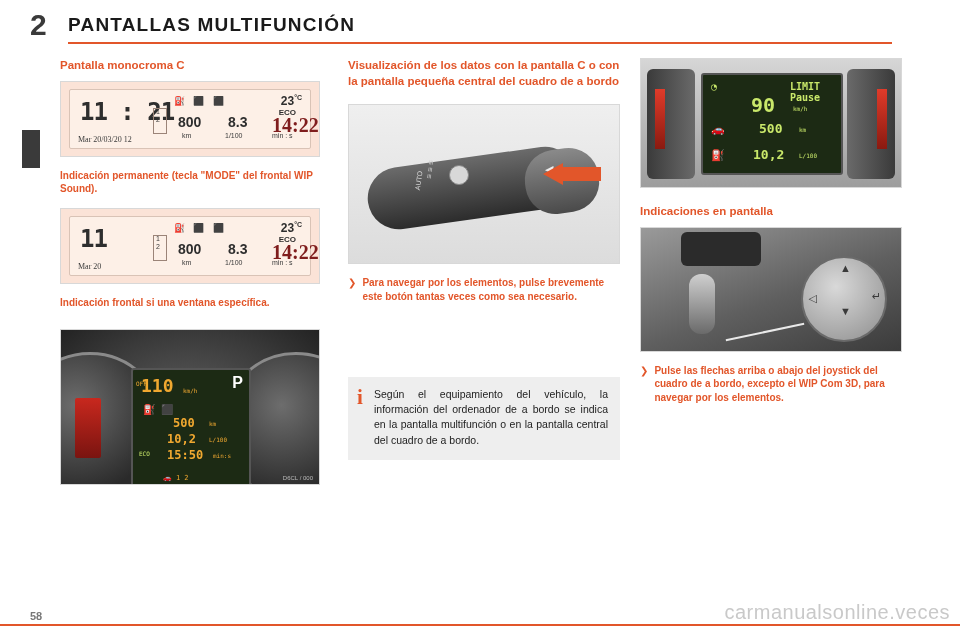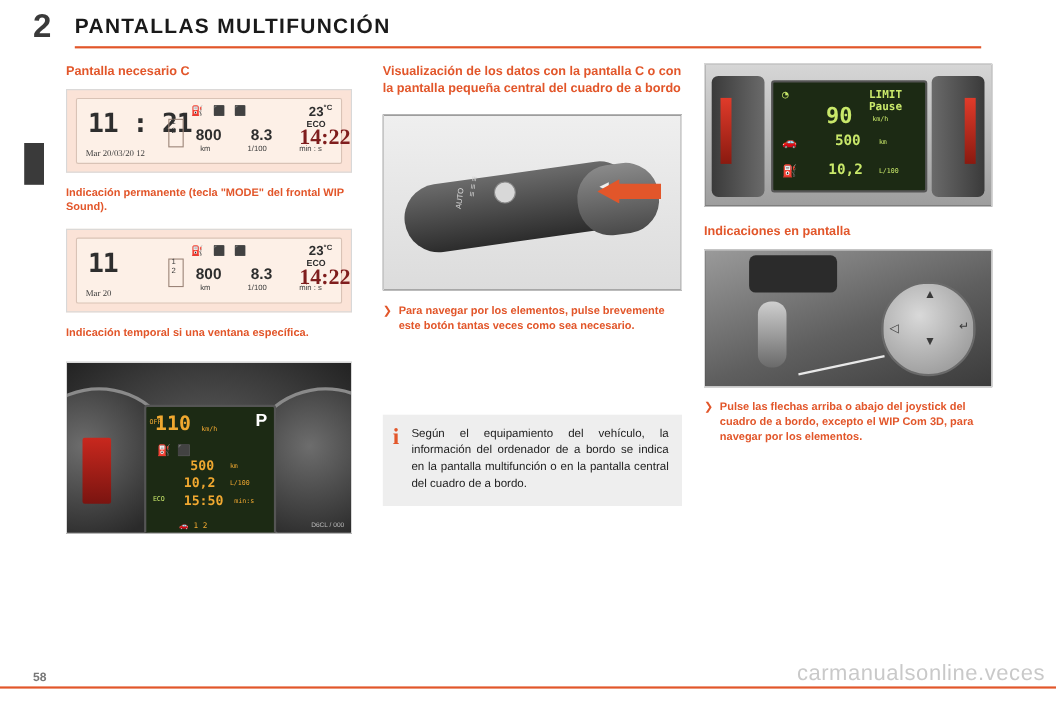--- a/index.html
+++ b/index.html
@@ -190,21 +190,21 @@
 
 <div class="page">
 
   <div class="chapter-num">2</div>
   <div class="chapter-title">PANTALLAS MULTIFUNCIÓN</div>
   <div class="header-rule"></div>
   <div class="left-tab"></div>
 
   <div class="col col1">
 
-    <h3 class="sec">Pantalla necesario C</h3>
+    <h3 class="sec">Pantalla monocroma C</h3>
 
     <div class="fig screenC">
       <div class="lcd">
         <div class="big">11 : 21</div>
         <div class="date">Mar 20/03/20 12</div>
         <div class="temp">
           <span>23</span><small>°C</small>
         </div>
         <div class="icons">⛽ ⬛ ⬛</div>
         <div class="seatbox"></div>
@@ -243,21 +243,21 @@
         <div class="num1u">km</div>
         <div class="num2">8.3</div>
         <div class="num2u">1/100</div>
         <div class="num3">14:22</div>
         <div class="num3u">min : s</div>
         <div class="eco">ECO</div>
       </div>
     </div>
 
     <div class="spacer12"></div>
-    <p class="body">Indicación temporal si una ventana específica.</p>
+    <p class="body">Indicación frontal si una ventana específica.</p>
     <div class="spacer20"></div>
 
 
     <div class="fig photo cluster2">
       <div class="cl-bg"></div>
       <div class="cl-dial" style="left:-46px; top:22px; width:150px; height:150px;"></div>
       <div class="cl-dial" style="right:-52px; top:22px; width:150px; height:150px;"></div>
       <div style="position:absolute; left:14px; top:68px; width:26px; height:60px; background:linear-gradient(180deg,#c8281e,#7a1410); border-radius:2px;"></div>
       <div class="cl-screen" style="left:70px; top:38px; width:120px; height:120px;">
         <div style="position:absolute; left:8px; top:5px; font-size:18px; font-weight:bold;" class="orng">110</div>

